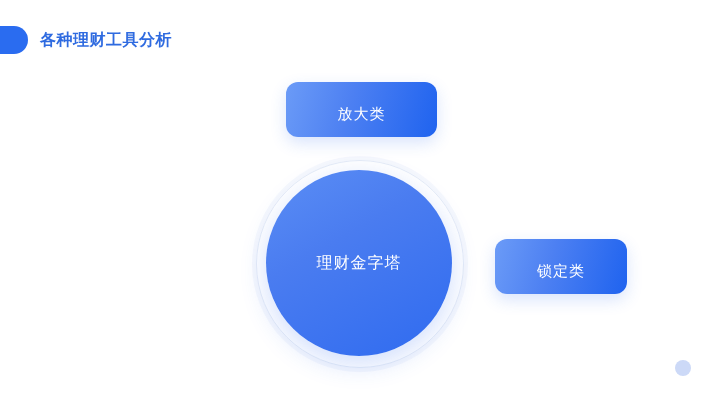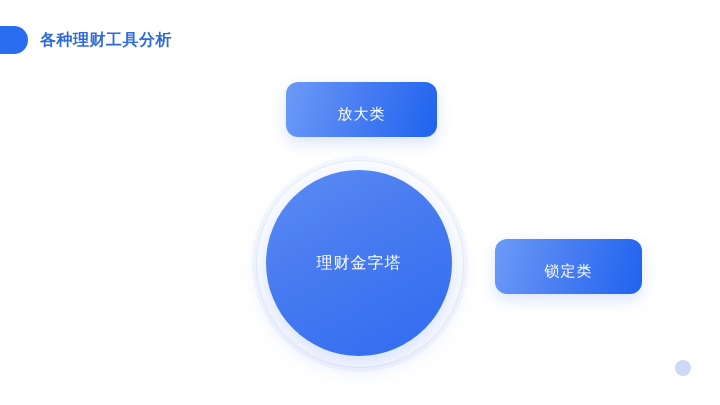--- a/index.html
+++ b/index.html
@@ -89,21 +89,21 @@
   .card-label {
     color: #ffffff;
     font-size: 15px;
     line-height: 20px;
     letter-spacing: 1px;
     white-space: nowrap;
     margin-top: 8px;
   }
   .card-top   { left: 286px; top: 82px;  width: 151px; height: 55px; }
   .card-left  { left: 79px;  top: 239px; width: 149px; height: 55px; }
-  .card-right { left: 495px; top: 239px; width: 147px; height: 55px; }
+  .card-right { left: 495px; top: 239px; width: 132px; height: 55px; }
 
   
   .deco-dot {
     position: absolute;
     left: 675px;
     top: 360px;
     width: 16px;
     height: 16px;
     border-radius: 50%;
     background: #ccd9f7;

